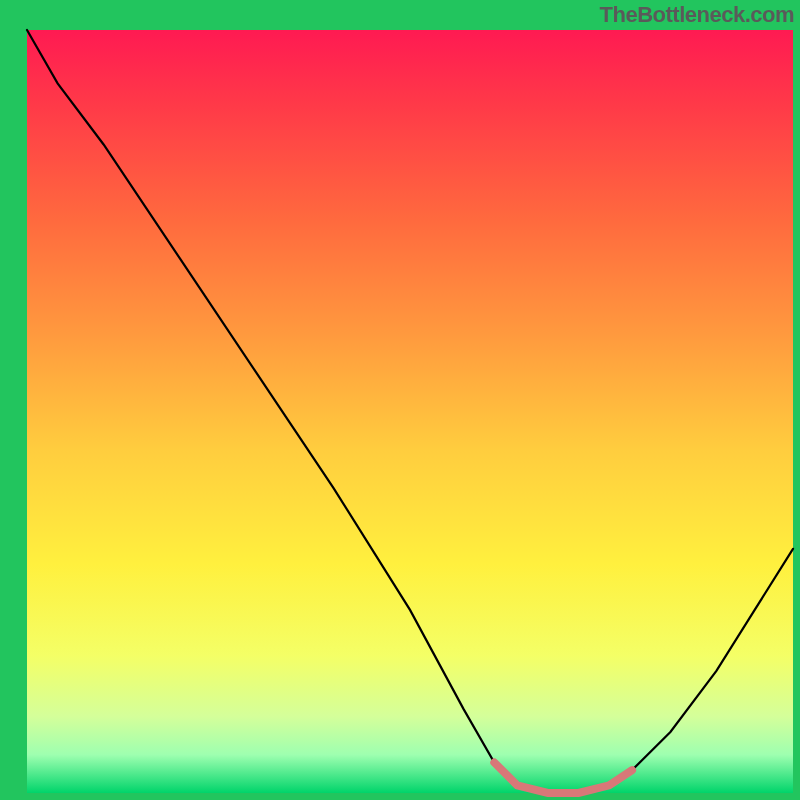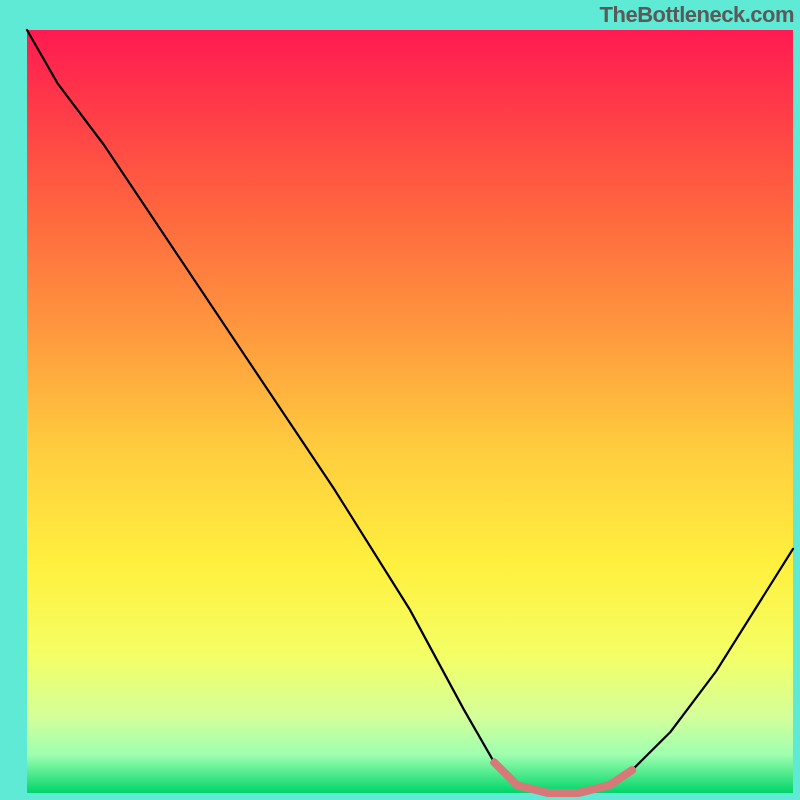--- a/index.html
+++ b/index.html
@@ -5,21 +5,21 @@
   body {
     margin: 0;
     padding: 0;
     background: #fff;
     font-family: Arial, Helvetica, sans-serif;
   }
   .chart-wrap {
     width: 800px;
     height: 800px;
     position: relative;
-    background: #5eead4;
+    background: #22c55e;
   }
   .wm {
     position: absolute;
     top: 2px;
     right: 6px;
     color: #5a5a5a;
     font-size: 22px;
     font-weight: bold;
     letter-spacing: -0.5px;
   }

